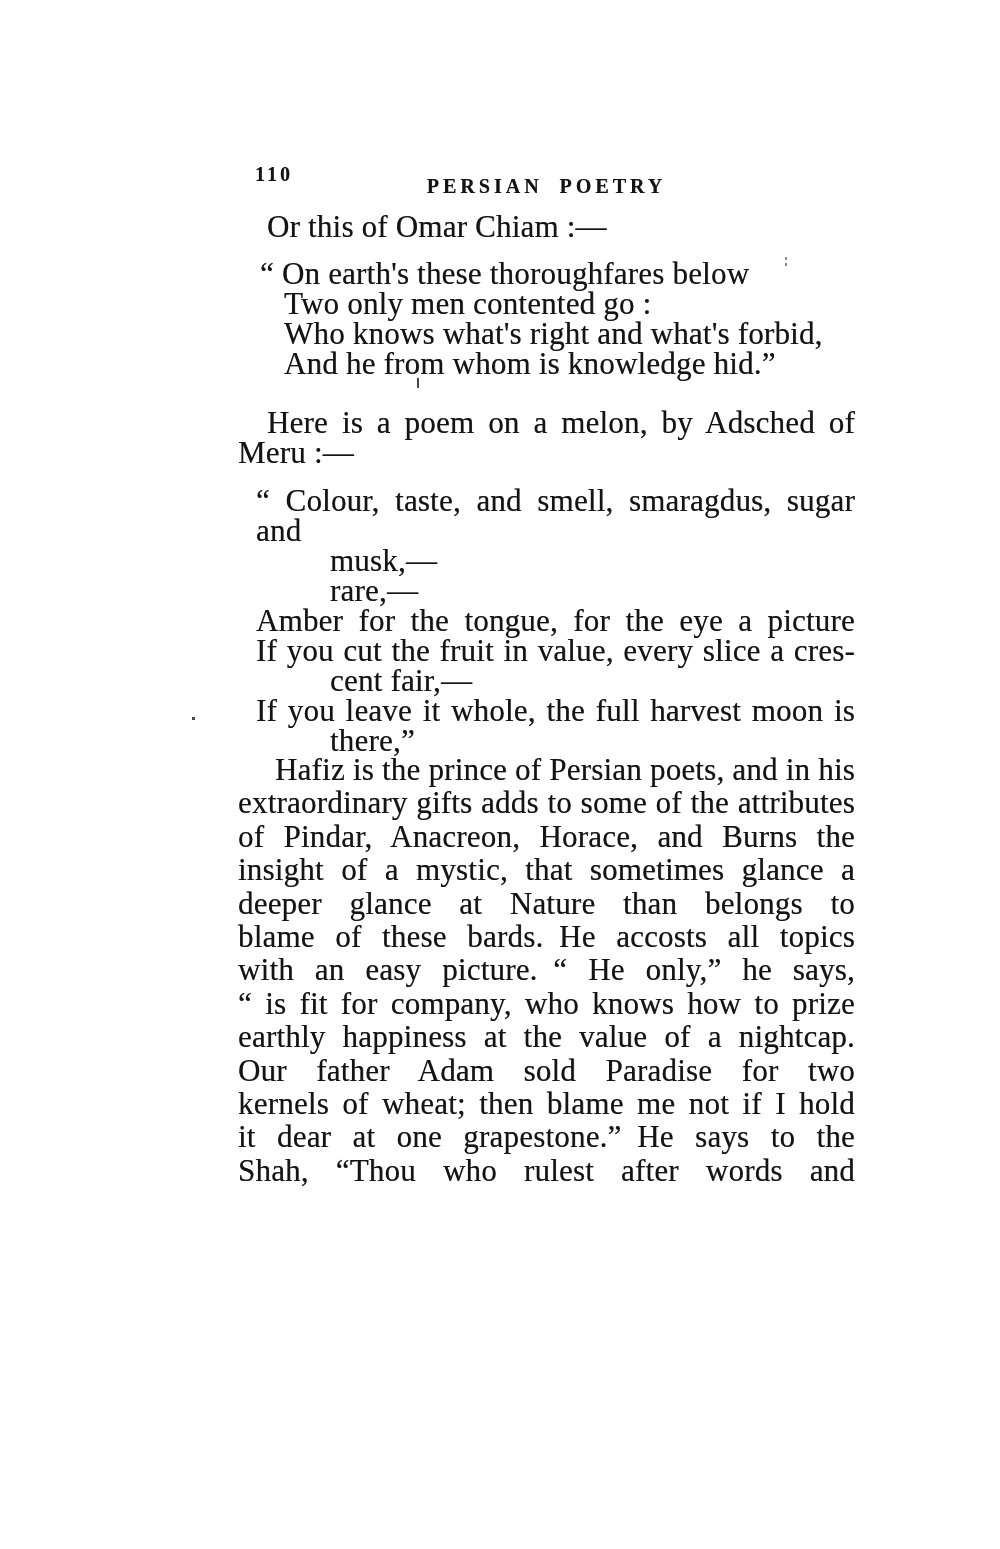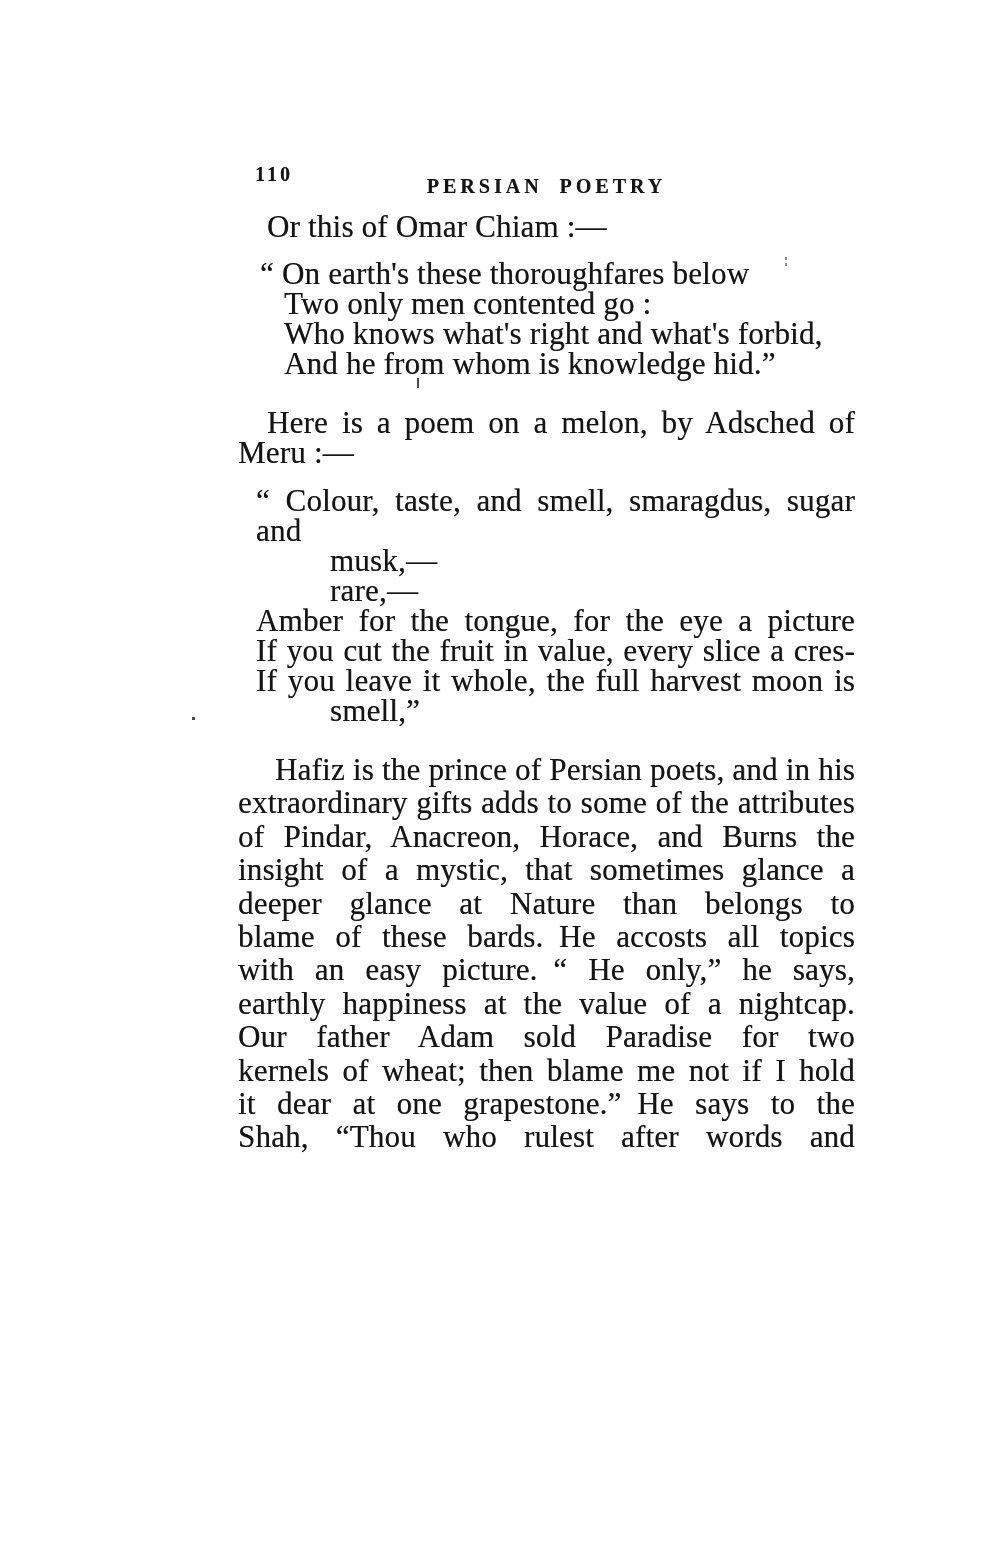--- a/index.html
+++ b/index.html
@@ -91,32 +91,34 @@
       <div class="line indent just">Here is a poem on a melon, by Adsched of</div>
       <div class="line">Meru :—</div>
     </div>
 
   <div class="tblock poem2">
       <div class="line just">“ Colour, taste, and smell, smaragdus, sugar and</div>
       <div class="line cont">musk,—</div>
       <div class="line cont">rare,—</div>
       <div class="line just">Amber for the tongue, for the eye a picture</div>
       <div class="line just">If you cut the fruit in value, every slice a cres-</div>
+      <div class="line cont">cent fair,—</div>
       <div class="line just">If you leave it whole, the full harvest moon is</div>
-      <div class="line cont">smell,”</div>
+      <div class="line cont">there,”</div>
     </div>
 
   <div class="tblock prose">
       <div class="line indent just">Hafiz is the prince of Persian poets, and in his</div>
       <div class="line just">extraordinary gifts adds to some of the attributes</div>
       <div class="line just">of Pindar, Anacreon, Horace, and Burns the</div>
       <div class="line just">insight of a mystic, that sometimes glance a</div>
       <div class="line just">deeper glance at Nature than belongs to</div>
       <div class="line just">blame of these bards. He accosts all topics</div>
       <div class="line just">with an easy picture. “ He only,” he says,</div>
+      <div class="line just">“ is fit for company, who knows how to prize</div>
       <div class="line just">earthly happiness at the value of a nightcap.</div>
       <div class="line just">Our father Adam sold Paradise for two</div>
       <div class="line just">kernels of wheat; then blame me not if I hold</div>
       <div class="line just">it dear at one grapestone.” He says to the</div>
       <div class="line just">Shah, “Thou who rulest after words and</div>
     </div>
 
   <div class="spk faint" style="left:785px; top:257px; width:2px; height:3px;"></div>
   <div class="spk faint" style="left:785px; top:263px; width:2px; height:3px;"></div>
   <div class="spk" style="left:417px; top:378px; width:2px; height:10px;"></div>

